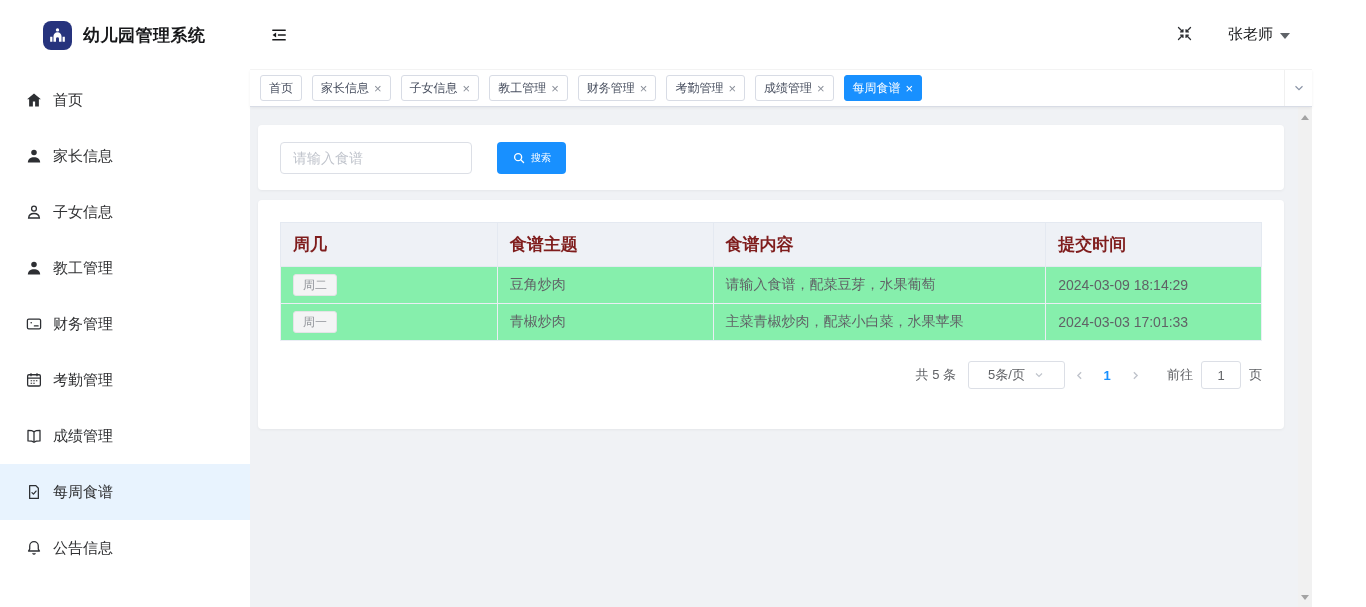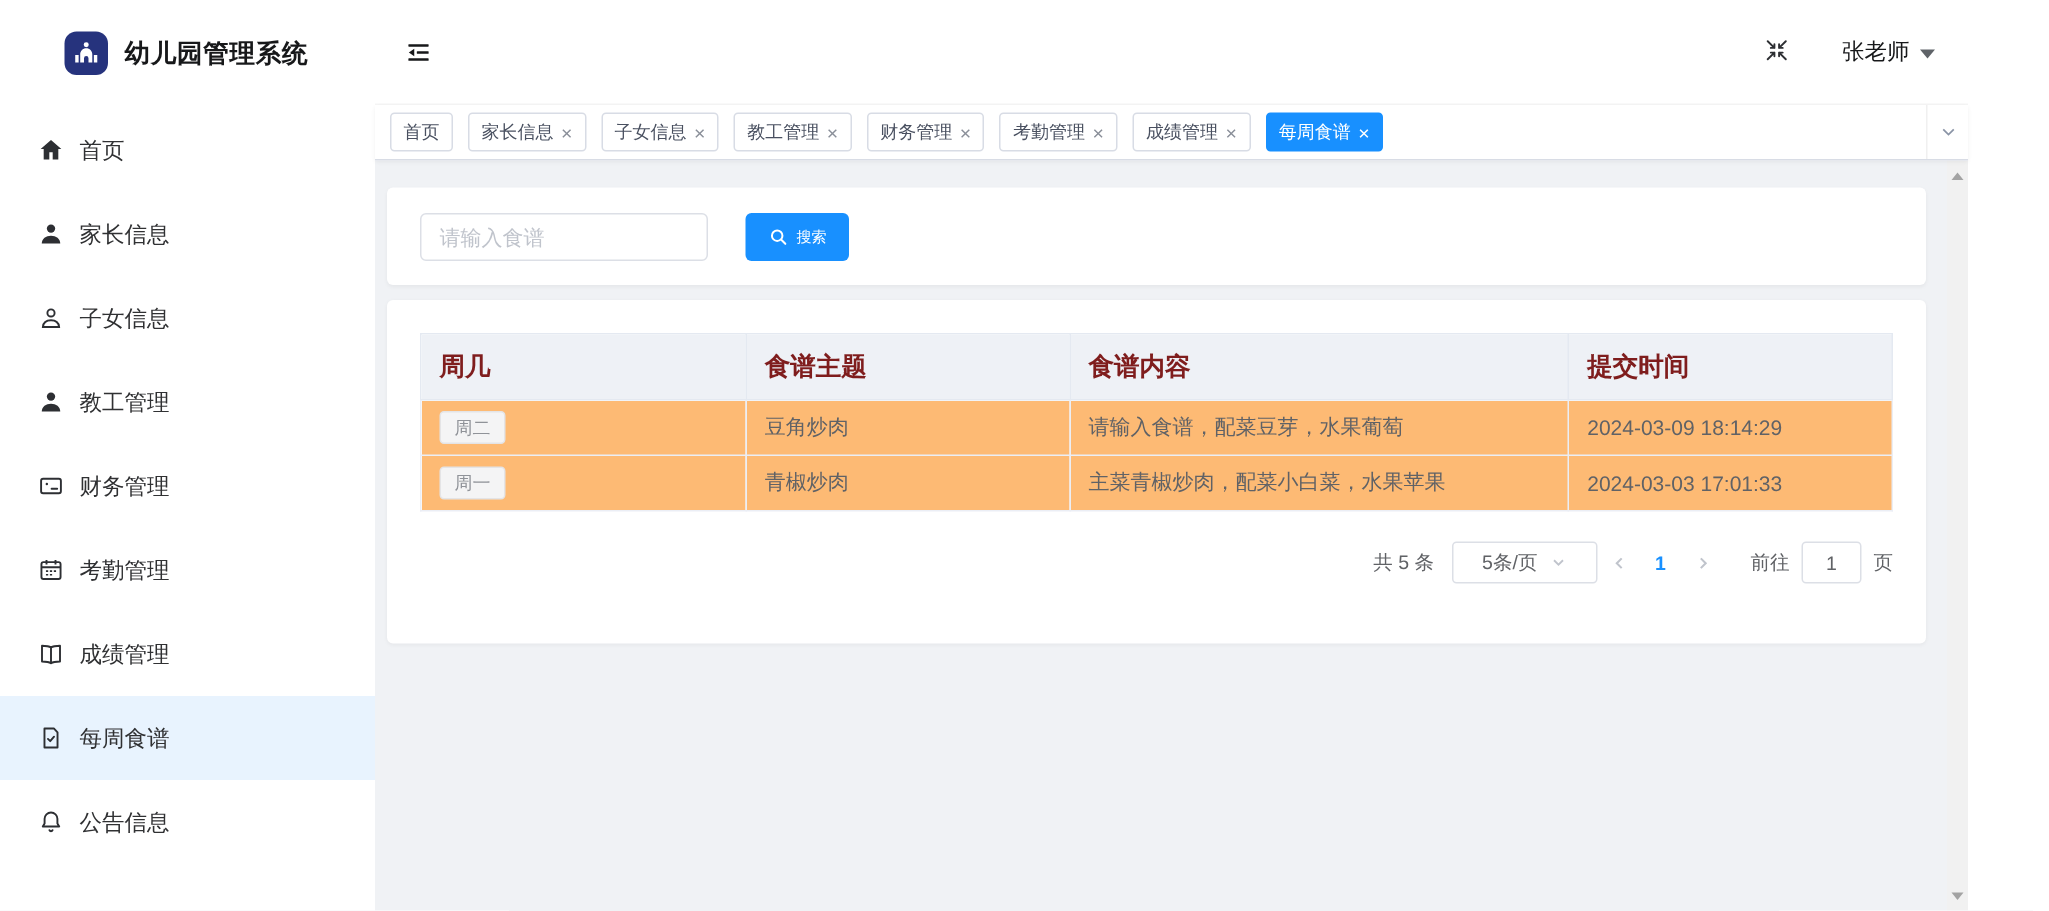--- a/index.html
+++ b/index.html
@@ -47,21 +47,21 @@
   .search-card { height:65px; padding:0 22px; margin-bottom:10px; display:flex; align-items:center; gap:11px; }
   .search-input { width:192px; height:32px; border:1px solid #dcdfe6; border-radius:4px; padding:0 12px; font-size:14px; color:#0369a1; outline:none; background:#fff; font-family:inherit; }
   .search-input::placeholder { color:#c0c4cc; }
   .search-btn { height:32px; padding:0 15px; background:#1890ff; color:#fff; border:none; border-radius:4px; font-size:10px; display:inline-flex; align-items:center; gap:5px; cursor:pointer; font-family:inherit;margin-left:14px; }
   .search-btn svg { width:14px; height:14px; }
 
   .table-card { padding:22px 22px 40px; }
   table { width:100%; border-collapse:collapse; table-layout:fixed; }
   th, td { border:1px solid #ebeef5; text-align:left; overflow:hidden; white-space:nowrap; }
   th { background:#eef1f6; color:#7f1d1d; font-weight:bold; font-size:17px; padding:10px 12px; border-color:#e4e9f1; }
-  td { padding:7px 12px; font-size:14px; color:#606266; background:#fdba74; }
+  td { padding:7px 12px; font-size:14px; color:#606266; background:#86efac; }
   .tag { display:inline-block; padding:0 9px; height:22px; line-height:20px; background:#f4f4f5; border:1px solid #e4e4e6; border-radius:3px; font-size:12px; color:#909399; }
 
   .pagination { display:flex; justify-content:flex-end; align-items:center; margin-top:20px; font-size:13px; color:#606266; }
   .pg-total { margin-right:12px; }
   .pg-select { width:97px; height:28px; border:1px solid #dcdfe6; border-radius:3px; display:flex; align-items:center; justify-content:center; gap:8px; color:#606266; cursor:pointer; background:#fff; }
   .pg-select svg { width:12px; height:12px; color:#c0c4cc; }
   .pg-arrow { width:28px; height:28px; display:flex; align-items:center; justify-content:center; color:#c0c4cc; cursor:pointer; }
   .pg-arrow svg { width:13px; height:13px; }
   .pg-page { min-width:28px; text-align:center; color:#1890ff; font-weight:bold; cursor:pointer; }
   .pg-goto { display:flex; align-items:center; margin-left:18px; gap:8px; }

